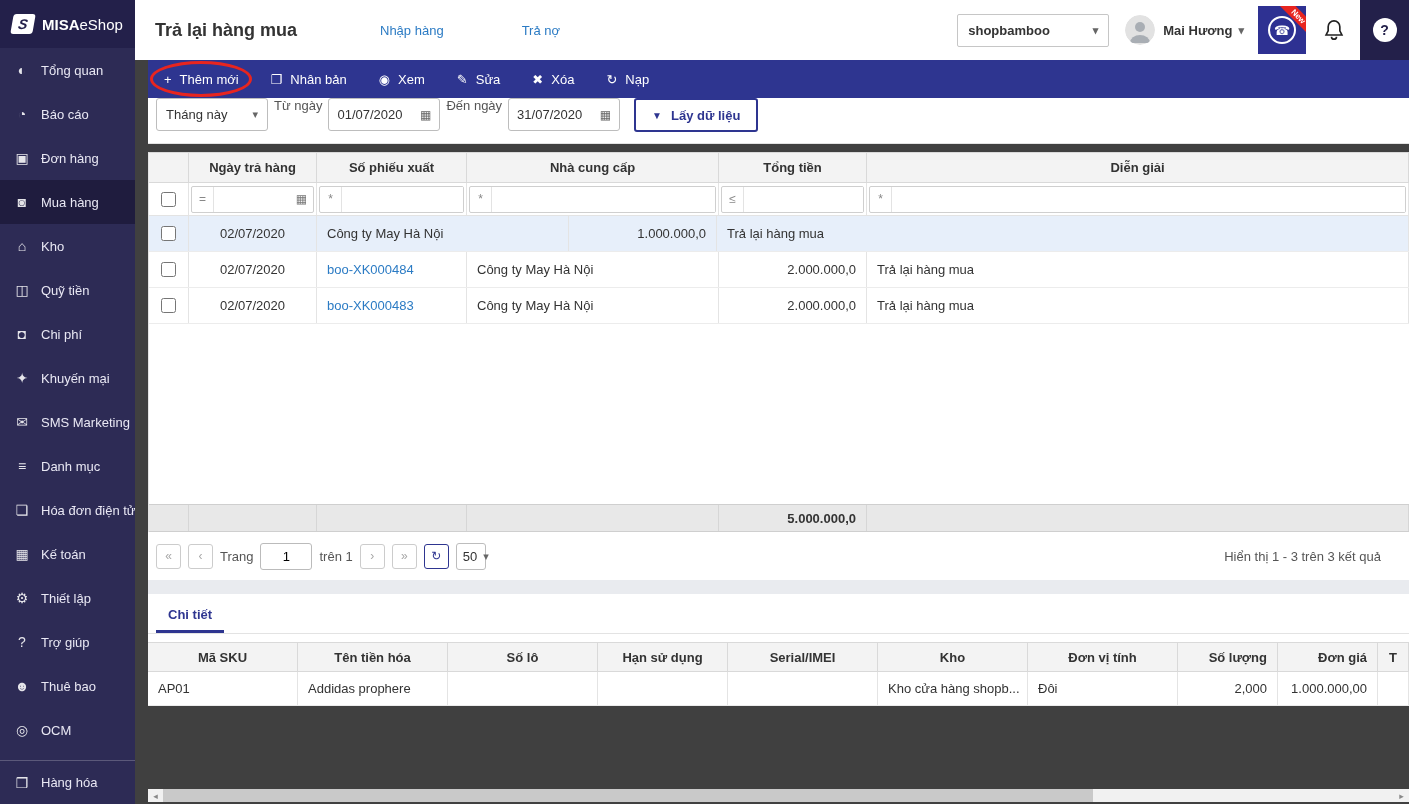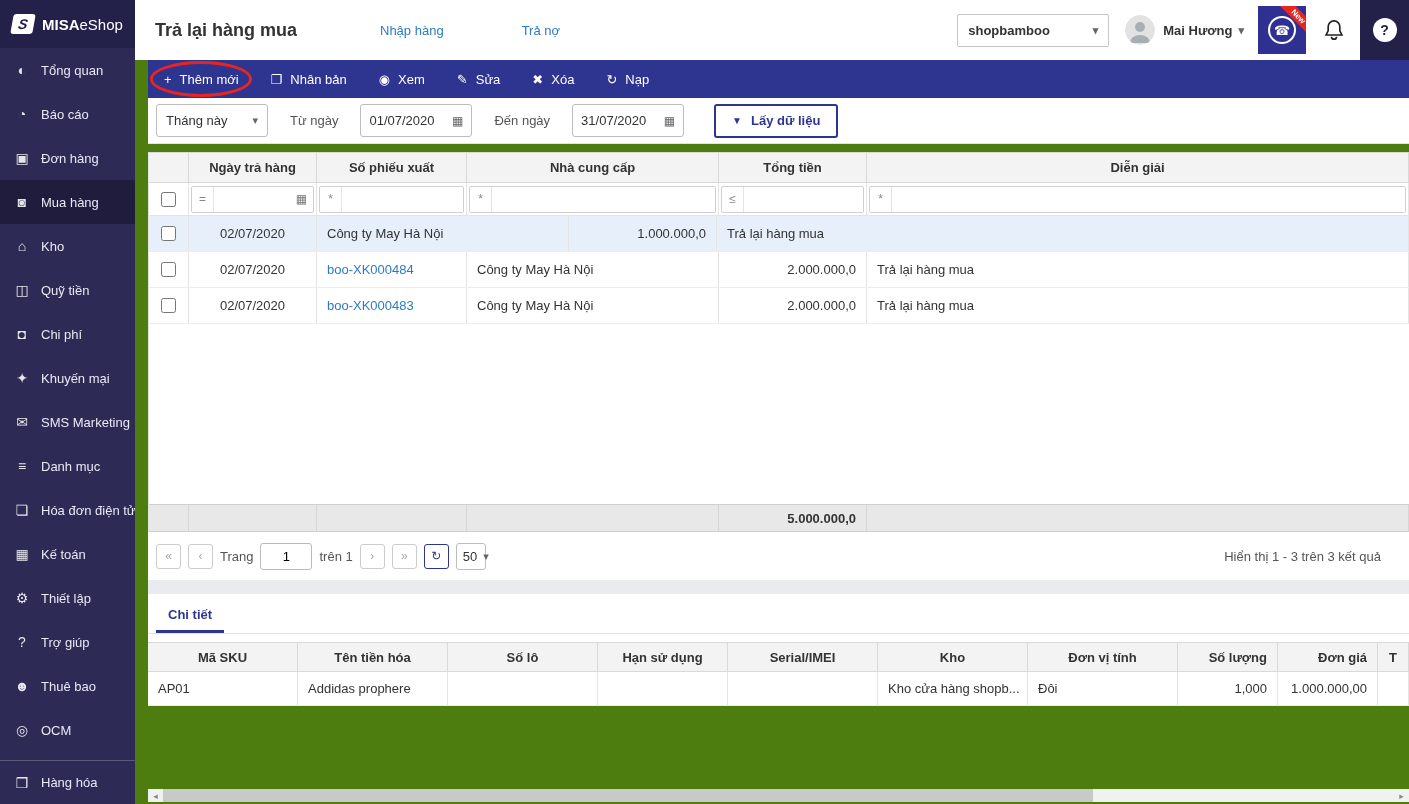--- a/index.html
+++ b/index.html
@@ -13,21 +13,21 @@
   .logo-text { color:#fff; font-size:15px; margin-left:8px; white-space:nowrap; }
   .logo-text .b { font-weight:bold; }
   #sidebar-menu { flex:1; display:flex; flex-direction:column; }
   .menu-item { height:44px; display:flex; align-items:center; padding:0 12px; color:#e9e8f4; cursor:pointer; flex:none; }
   .menu-item.active { background:#1f1c3e; }
   .menu-item.bottom { margin-top:auto; border-top:1px solid rgba(255,255,255,.22); }
   .mi-icon { width:20px; font-size:14px; text-align:center; margin-right:9px; color:#fff; opacity:.88; flex:none; }
   .mi-label { white-space:nowrap; font-size:13px; }
 
   
-  .main { position:absolute; left:135px; top:0; right:0; bottom:0; background:#4d7c0f; }
+  .main { position:absolute; left:135px; top:0; right:0; bottom:0; background:#404040; }
 
   .hdr { height:60px; display:flex; align-items:center; padding-left:20px; position:relative; background:#fff; }
   .hdr-title { font-size:18px; font-weight:bold; color:#333; width:225px; }
   .hdr-link { color:#2b7bc4; margin-right:78px; cursor:pointer; text-decoration:none; }
   .hdr-right { position:absolute; right:0; top:0; height:60px; display:flex; align-items:center; }
   .store-sel { width:152px; height:33px; border:1px solid #c6c6c6; border-radius:2px; display:flex; align-items:center; justify-content:space-between; padding:0 10px; font-weight:bold; cursor:pointer; background:#fff; }
   .chev { color:#666; font-size:11px; margin-left:6px; }
   .avatar { width:30px; height:30px; border-radius:50%; overflow:hidden; margin-left:16px; flex:none; cursor:pointer; }
   .user { font-weight:bold; margin-left:8px; cursor:pointer; display:flex; align-items:center; }
   .phone-btn { width:48px; height:48px; background:#2e3192; margin-left:14px; position:relative; display:flex; align-items:center; justify-content:center; overflow:hidden; cursor:pointer; flex:none; }
@@ -37,21 +37,21 @@
   .help-box { width:49px; height:60px; background:#23204a; display:flex; align-items:center; justify-content:center; cursor:pointer; }
   .help-ring { width:24px; height:24px; border-radius:50%; background:#fff; color:#23204a; font-weight:bold; display:flex; align-items:center; justify-content:center; font-size:14px; }
 
   
   .toolbar { margin-left:13px; height:38px; background:#2e3590; display:flex; align-items:stretch; position:relative; }
   .tb-btn { display:flex; align-items:center; padding:0 16px; color:#fff; cursor:pointer; }
   .tb-icon { margin-right:8px; font-size:13px; }
   .annot { position:absolute; left:2px; top:1px; width:102px; height:36px; border:3px solid #e8251f; border-radius:50%; pointer-events:none; }
 
   
-  .filterbar { margin-left:13px; height:46px; background:#fff; display:flex; align-items:center; border-bottom:1px solid #e3e3e3; padding-left:8px; gap:22px; }
+  .filterbar { margin-left:13px; height:46px; background:#fff; display:flex; border-bottom:1px solid #e3e3e3; padding-left:8px; gap:6px; }
   .sel { height:33px; border:1px solid #bdbdbd; border-radius:3px; display:flex; align-items:center; justify-content:space-between; padding:0 9px; cursor:pointer; background:#fff; }
   .sel.period { width:112px; }
   .flabel { color:#555; }
   .datebox { width:112px; height:33px; border:1px solid #bdbdbd; border-radius:3px; display:flex; align-items:center; justify-content:space-between; padding:0 8px; background:#fff; cursor:pointer; }
   .cal { color:#666; font-size:12px; }
   .load-btn { height:34px; border:2px solid #2e3590; border-radius:3px; color:#2e3590; font-weight:bold; display:flex; align-items:center; padding:0 16px; margin-left:8px; background:#fff; cursor:pointer; }
   .load-btn .li { margin-right:9px; font-size:10px; }
 
   
   .grid { margin:8px 0 0 13px; border-top:1px solid #d9d9d9; border-left:1px solid #e4e4e4; }
@@ -416,21 +416,21 @@
         <div class="g-cell g-h d9">T</div>
       </div>
     <div class="g-row d-row" id="detail-row">
         <div class="g-cell d0">AP01</div>
         <div class="g-cell d1">Addidas prophere</div>
         <div class="g-cell d2"></div>
         <div class="g-cell d3"></div>
         <div class="g-cell d4"></div>
         <div class="g-cell d5">Kho cửa hàng shopb...</div>
         <div class="g-cell d6">Đôi</div>
-        <div class="g-cell d7 right">1,000</div>
+        <div class="g-cell d7 right">2,000</div>
         <div class="g-cell d8 right">1.000.000,00</div>
         <div class="g-cell d9"></div>
       </div>
   </div>
 
   <div class="hscroll">
     <div class="hs-arrow">
         <span>◂</span>
       </div>
     <div class="hs-track">

